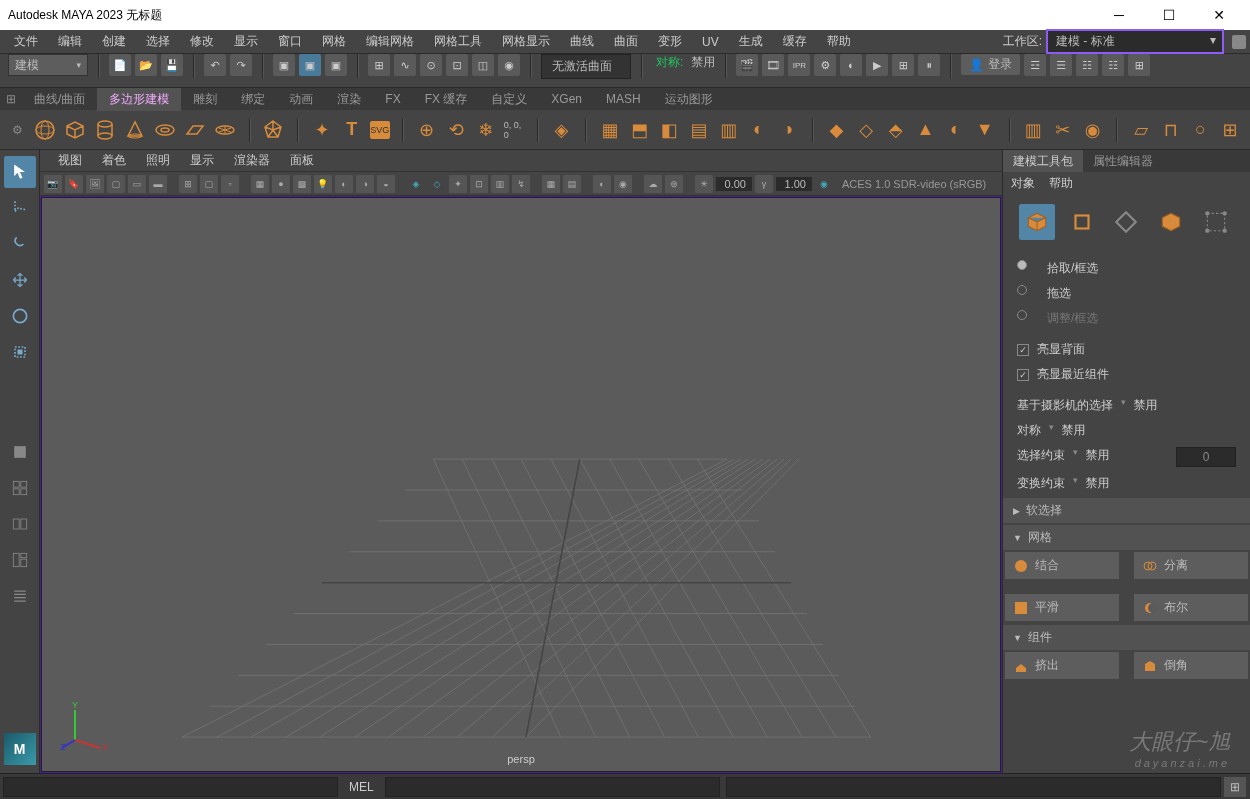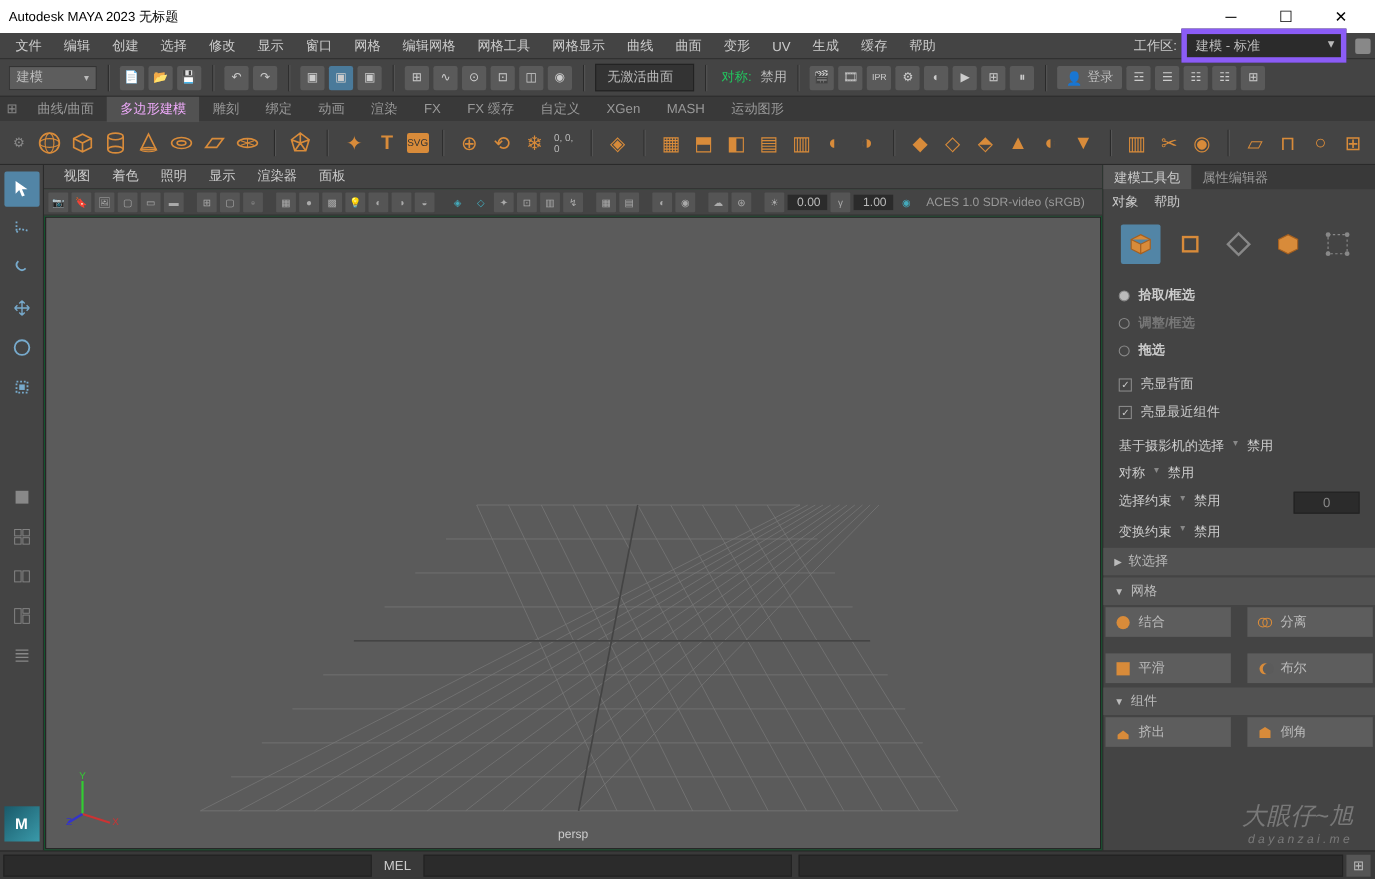--- a/index.html
+++ b/index.html
@@ -4,23 +4,23 @@
 <style>
 * { margin: 0; padding: 0; box-sizing: border-box; font-family: "Microsoft YaHei", sans-serif; }
 body { background: #444444; color: #bbb; font-size: 12px; overflow: hidden; width: 1250px; height: 799px; }
 .titlebar { background: #fff; color: #000; height: 30px; display: flex; align-items: center; padding: 0 8px; justify-content: space-between; }
 .titlebar-buttons { display: flex; gap: 20px; font-size: 14px; padding-right: 8px; }
 .titlebar-buttons span { width: 30px; text-align: center; }
 .menubar { background: #444; height: 24px; display: flex; align-items: center; padding: 0 4px; border-bottom: 1px solid #2a2a2a; }
 .menubar .menu-item { padding: 0 10px; color: #ccc; cursor: pointer; }
 .menubar .right { margin-left: auto; display: flex; align-items: center; }
 .workspace-label { color: #ccc; }
-.workspace-dropdown { background: #2b2b2b; border: 5px solid #8b5cf6; padding: 2px 30px 2px 8px; margin-left: 4px; position: relative; width: 150px; }
+.workspace-dropdown { background: #2b2b2b; border: 2px solid #8b5cf6; padding: 2px 30px 2px 8px; margin-left: 4px; position: relative; width: 178px; }
 .lock-icon { width: 14px; height: 14px; background: #888; border-radius: 2px; margin-left: 8px; }
-.toolbar1 { background: #444; height: 34px; display: flex; align-items: center; padding: 0 8px; border-bottom: 1px solid #2a2a2a; gap: 4px; }
+.toolbar1 { background: #444; height: 34px; display: flex; align-items: flex-start; padding: 0 8px; border-bottom: 1px solid #2a2a2a; gap: 4px; }
 .dropdown-mode { background: #5d5d5d; width: 80px; height: 22px; display: flex; align-items: center; padding: 0 6px; border: 1px solid #333; position: relative; }
 .dropdown-mode::after { content: "▾"; position: absolute; right: 6px; font-size: 9px; }
 .vsep { width: 1px; height: 24px; background: #2a2a2a; margin: 0 6px; position: relative; }
 .vsep::after { content: ""; position: absolute; left: 1px; top: 0; width: 1px; height: 24px; background: #555; }
 .tbicon { width: 22px; height: 22px; background: #5a5a5a; border-radius: 2px; display: flex; align-items: center; justify-content: center; color: #ccc; font-size: 11px; }
 .tbicon.blue { background: #4a7a9a; }
 .no-active { background: #333; padding: 3px 10px; border: 1px solid #222; min-width: 90px; }
 .symmetry-label { color: #22c55e; padding: 0 4px; }
 .login-btn { display: flex; align-items: center; gap: 4px; background: #5d5d5d; padding: 2px 8px; border-radius: 2px; }
 .shelf-tabs { background: #393939; height: 22px; display: flex; align-items: center; }
@@ -30,21 +30,21 @@
 .shelf-icons { background: #444; height: 40px; display: flex; align-items: center; padding: 0 8px; gap: 6px; border-bottom: 1px solid #2a2a2a; }
 .shelficon { width: 28px; height: 28px; display: flex; align-items: center; justify-content: center; color: #d88b3a; font-size: 18px; }
 .shelficon svg { width: 24px; height: 24px; }
 .main-area { display: flex; height: 623px; }
 .toolbox { width: 40px; background: #444; border-right: 1px solid #2a2a2a; display: flex; flex-direction: column; align-items: center; padding-top: 6px; gap: 4px; }
 .toolbox-item { width: 32px; height: 32px; display: flex; align-items: center; justify-content: center; border-radius: 2px; }
 .toolbox-item.active { background: #5285a6; }
 .toolbox-item svg { width: 20px; height: 20px; }
 .toolbox-spacer { flex: 1; }
 .maya-logo { width: 32px; height: 32px; background: linear-gradient(135deg, #1a5a6a, #3a9aaa); display: flex; align-items: center; justify-content: center; color: #fff; font-weight: bold; font-size: 14px; margin-bottom: 8px; }
-.viewport-container { flex: 1; display: flex; flex-direction: column; background: #14532d; position: relative; }
+.viewport-container { flex: 1; display: flex; flex-direction: column; background: #4c1d95; position: relative; }
 .panel-menu { height: 22px; background: #444; display: flex; align-items: center; padding: 0 8px; border-bottom: 1px solid #333; }
 .panel-menu-item { padding: 0 10px; color: #ccc; }
 .panel-toolbar { height: 24px; background: #444; display: flex; align-items: center; padding: 0 4px; gap: 3px; border-bottom: 1px solid #333; }
 .pticon { width: 18px; height: 18px; background: #555; border-radius: 1px; display: flex; align-items: center; justify-content: center; font-size: 9px; color: #aaa; }
 .pticon.teal { color: #4ab; background: transparent; }
 .exposure-val { background: #2b2b2b; padding: 1px 6px; font-size: 11px; min-width: 36px; text-align: right; }
 .colorspace { color: #999; padding: 0 6px; font-size: 11px; }
 .viewport { flex: 1; background: #5b5b5b; position: relative; overflow: hidden; border: 1px solid #222; margin: 1px; }
 .viewport svg { width: 100%; height: 100%; }
 .persp-label { position: absolute; bottom: 6px; left: 50%; transform: translateX(-50%); color: #ccc; font-size: 11px; }
@@ -54,21 +54,21 @@
 .rp-tab { padding: 3px 10px; color: #999; }
 .rp-tab.active { background: #525252; color: #ccc; }
 .rp-submenu { height: 22px; display: flex; align-items: center; padding: 0 8px; gap: 14px; color: #ccc; }
 .rp-btn-row { padding: 6px 8px; }
 .multi-btn { background: #5d5d5d; text-align: center; padding: 4px; border: 1px solid #333; }
 .rp-icons-row { display: flex; justify-content: space-around; padding: 10px 12px; }
 .rp-mode-icon { width: 36px; height: 36px; display: flex; align-items: center; justify-content: center; border-radius: 2px; }
 .rp-mode-icon.active { background: #5285a6; }
 .rp-mode-icon svg { width: 26px; height: 26px; }
 .rp-section { padding: 6px 14px; }
-.rp-radio { display: flex; align-items: center; gap: 8px; padding: 4px 0; color: #ccc; font-weight: bold; }
+.rp-radio { display: flex; gap: 20px; padding: 4px 0; color: #ccc; }
 .rp-radio .dot { width: 10px; height: 10px; border: 1px solid #888; border-radius: 50%; }
 .rp-radio .dot.on { background: #bbb; }
 .rp-radio.disabled { color: #777; }
 .rp-check { display: flex; align-items: center; gap: 8px; padding: 4px 0; color: #ccc; }
 .rp-check .box { width: 12px; height: 12px; border: 1px solid #888; display: flex; align-items: center; justify-content: center; font-size: 9px; color: #ccc; }
 .rp-row { display: flex; align-items: flex-start; padding: 4px 14px; gap: 8px; color: #ccc; }
 .rp-row .arrow { font-size: 9px; color: #888; }
 .rp-input { background: #2b2b2b; border: 1px solid #222; width: 60px; padding: 2px 6px; text-align: center; color: #888; }
 .rp-header { background: #525252; padding: 4px 10px; display: flex; align-items: center; gap: 6px; margin-top: 2px; }
 .rp-header .tri { font-size: 9px; }
@@ -489,27 +489,27 @@
             <circle cx="4" cy="20" r="2" fill="#888"></circle>
             <circle cx="20" cy="20" r="2" fill="#888"></circle>
           </svg>
         </div>
     </div>
     <div class="rp-section">
       <div class="rp-radio">
           <span class="dot on"></span>
           <span>拾取/框选</span>
         </div>
+      <div class="rp-radio">
+          <span class="dot"></span>
+          <span>拖选</span>
+        </div>
       <div class="rp-radio disabled">
           <span class="dot"></span>
           <span>调整/框选</span>
-        </div>
-      <div class="rp-radio">
-          <span class="dot"></span>
-          <span>拖选</span>
         </div>
       <div style="height:6px"></div>
       <div class="rp-check">
           <span class="box">✓</span>
           <span>亮显背面</span>
         </div>
       <div class="rp-check">
           <span class="box">✓</span>
           <span>亮显最近组件</span>
         </div>

